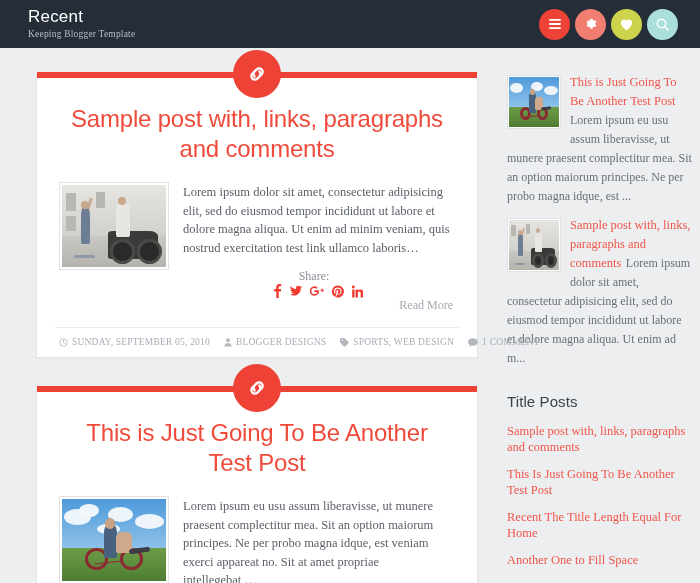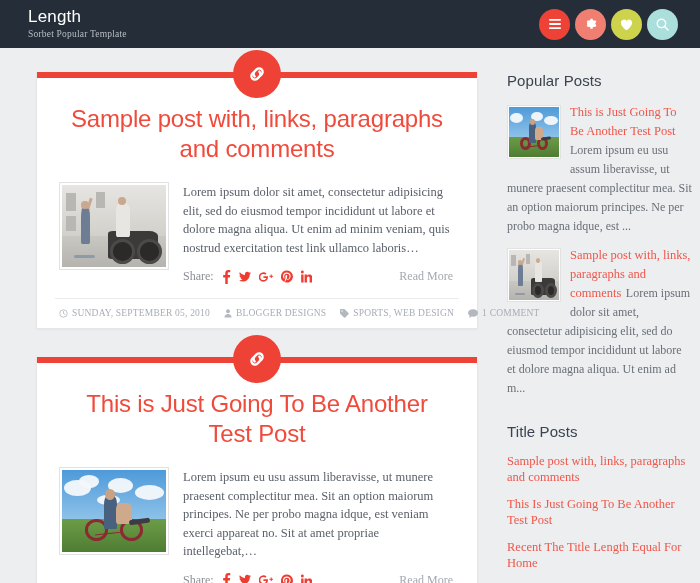--- a/index.html
+++ b/index.html
@@ -111,20 +111,21 @@
   .post-excerpt {
     font-family: "Liberation Serif", serif;
     font-size: 12.5px;
     line-height: 18.5px;
     color: #5b6069;
   }
   .share-row {
     display: flex;
     align-items: center;
     margin-top: 12px;
+    flex-direction: column;
   }
   .share-label {
     font-family: "Liberation Serif", serif;
     font-size: 12px;
     color: #8a8f96;
     margin-right: 8px;
   }
   .share-icons { display: flex; align-items: center; gap: 8px; }
   .share-icons svg { display: block; cursor: pointer; }
   .read-more {
@@ -222,22 +223,22 @@
   .photo-field .rider { position:absolute; left:40%; bottom:28%; width:13%; height:40%; background:#48617f; border-radius:25% 25% 6% 6%; }
   .photo-field .rhead { position:absolute; left:41%; bottom:64%; width:10%; height:13%; background:#c9a183; border-radius:50%; }
   .photo-field .girl { position:absolute; left:52%; bottom:34%; width:15%; height:26%; background:#cfa98c; border-radius:30% 30% 15% 15%; }
   .photo-field .leg { position:absolute; left:64%; bottom:34%; width:20%; height:6%; background:#3c3c44; border-radius:3px; transform:rotate(-8deg); }
 </style>
 </head>
 <body>
 
 <div class="site-header">
   <div class="brand">
-    <div class="brand-title">Length</div>
-    <div class="brand-tagline">Sorbet Popular Template</div>
+    <div class="brand-title">Recent</div>
+    <div class="brand-tagline">Keeping Blogger Template</div>
   </div>
   <div class="header-icons">
     <div class="hicon" style="background:#ef4236">
       <svg width="14" height="12" viewBox="0 0 14 12">
           <g fill="#fff">
             <rect x="1" y="1" width="12" height="1.8" rx=".8"></rect>
             <rect x="1" y="5.1" width="12" height="1.8" rx=".8"></rect>
             <rect x="1" y="9.2" width="12" height="1.8" rx=".8"></rect>
           </g>
         </svg>
@@ -410,21 +411,20 @@
         </div>
       </div>
       <div class="meta-bar" style="visibility:hidden;height:0;padding:0;margin:0;border:none"></div>
     </div>
 
   </div>
 
   <div class="side-col">
 
     <div class="widget">
-      <h3 class="widget-title">Popular Posts</h3>
 
       <div class="pop-item clearfix">
         <div class="pop-thumb">
           <div class="thumb-inner">
             <div class="photo-field">
               <div class="sky"></div>
               <div class="cloud" style="left:2%;top:12%;width:26%;height:20%"></div>
               <div class="cloud" style="left:44%;top:10%;width:24%;height:18%"></div>
               <div class="cloud" style="left:70%;top:18%;width:28%;height:18%"></div>
               <div class="grass"></div>

